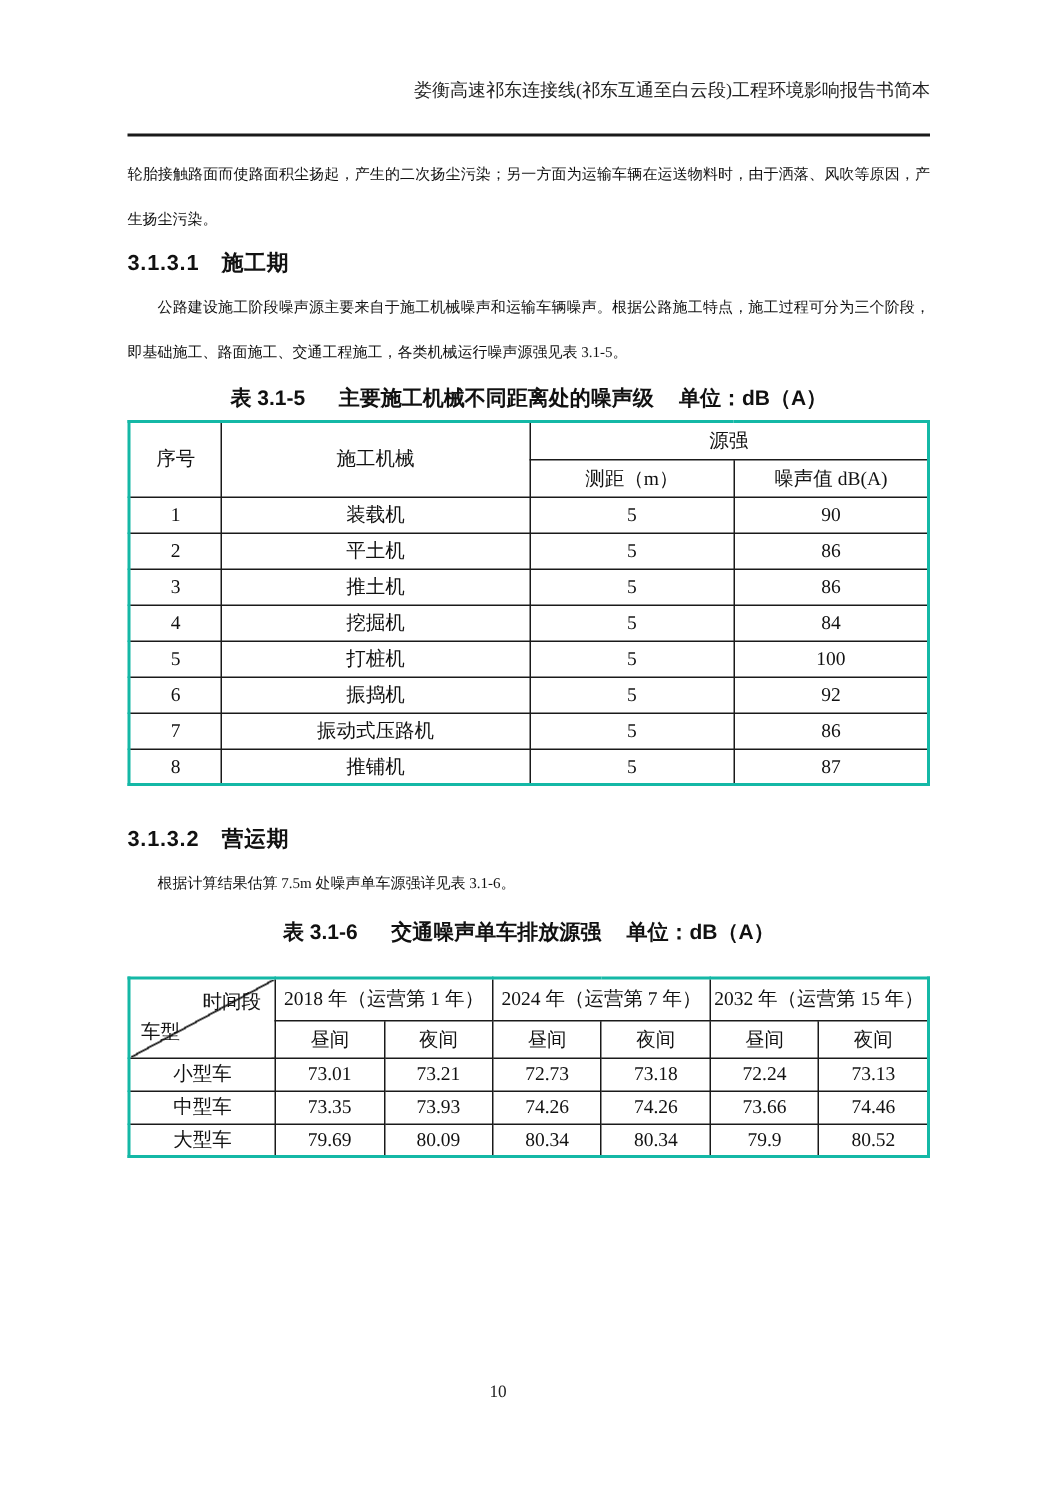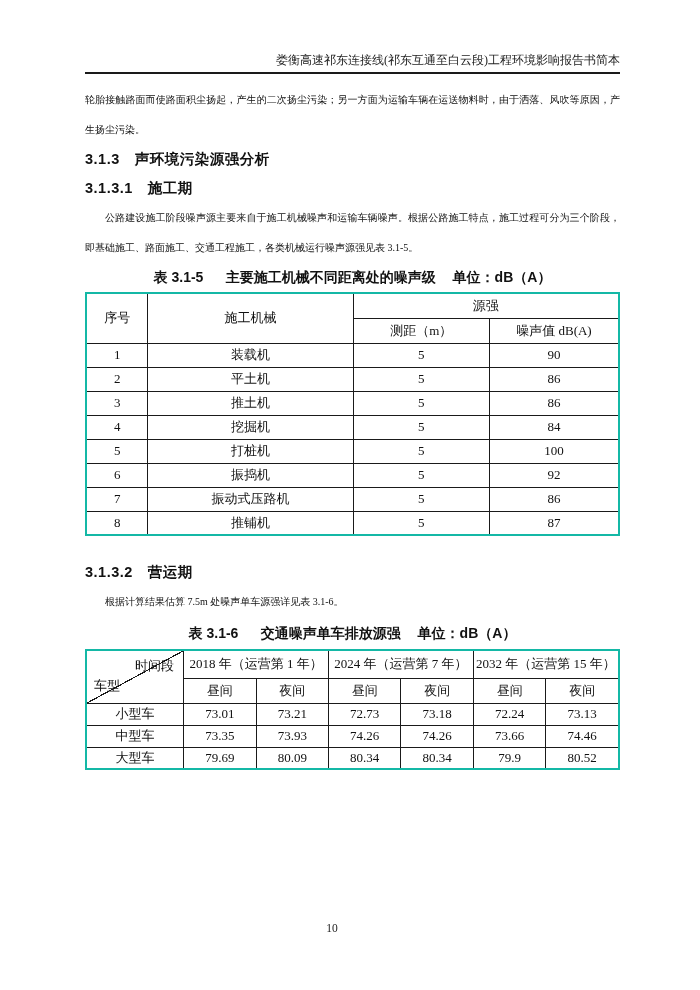--- a/index.html
+++ b/index.html
@@ -5,21 +5,21 @@
   * { margin:0; padding:0; box-sizing:border-box; }
   html,body { background:#e8e8e8; }
   .page {
     position:relative; width:700px; height:990px; margin:0 auto;
     background:#ffffff; overflow:hidden; color:#1a1a1a;
     font-family:"Liberation Serif","DejaVu Serif",serif;
   }
   .content { position:absolute; left:85px; top:52px; width:535px; }
   .doc-header {
     text-align:right; font-size:12px; line-height:16px;
-    padding-bottom:4px; border-bottom:2px solid #1a1a1a; color:#222;
+    padding-bottom:21px; border-bottom:2px solid #1a1a1a; color:#222;
   }
   p.body-text {
     font-size:10px; line-height:30px; text-align:justify; color:#111;
   }
   p.first { margin-top:11px; }
   p.indent { text-indent:2em; }
   .sec-heading {
     font-family:"Liberation Sans","DejaVu Sans",sans-serif;
     font-weight:bold; font-size:14.5px; line-height:29px; color:#111;
     letter-spacing:0.5px;
@@ -34,21 +34,21 @@
     width:100%; border-collapse:collapse; border:2px solid #14b8a6;
     font-size:13px; color:#111; table-layout:fixed;
   }
   table.data th, table.data td {
     border:1px solid #1a1a1a; text-align:center; vertical-align:middle;
     font-weight:normal; padding:0 2px;
   }
   table.t1 th { height:25px; }
   table.t1 td { height:24px; }
   table.t1 { margin-top:2px; }
-  table.t2 { margin-top:3px; }
+  table.t2 { margin-top:17px; }
   table.t2 tr.year-row th { height:28px; }
   table.t2 tr.sub-row th { height:25px; }
   table.t2 td { height:22px; }
   .diag-cell {
     position:relative; padding:0;
     background:linear-gradient(to bottom right,
       transparent calc(50% - 0.6px), #1a1a1a calc(50% - 0.6px),
       #1a1a1a calc(50% + 0.6px), transparent calc(50% + 0.6px));
   }
   .diag-top { position:absolute; top:6px; right:9px; font-size:13px; }
@@ -66,21 +66,20 @@
 
 <div class="page">
   <div class="content">
 
     <div class="doc-header">
       <span>娄衡高速祁东连接线(祁东互通至白云段)工程环境影响报告书简本</span>
     </div>
 
     <p class="body-text first">轮胎接触路面而使路面积尘扬起，产生的二次扬尘污染；另一方面为运输车辆在运送物料时，由于洒落、风吹等原因，产生扬尘污染。</p>
 
-    <div class="sec-heading">3.1.3　声环境污染源强分析</div>
 
     <div class="sec-heading">3.1.3.1　施工期</div>
 
     <p class="body-text indent">公路建设施工阶段噪声源主要来自于施工机械噪声和运输车辆噪声。根据公路施工特点，施工过程可分为三个阶段，即基础施工、路面施工、交通工程施工，各类机械运行噪声源强见表 3.1-5。</p>
 
     <div class="tbl-title t1-title">
       <span>表 3.1-5</span><span class="gap"></span><span>主要施工机械不同距离处的噪声级</span><span class="gap-sm"></span><span>单位：dB（A）</span>
     </div>
 
     <table class="data t1">

